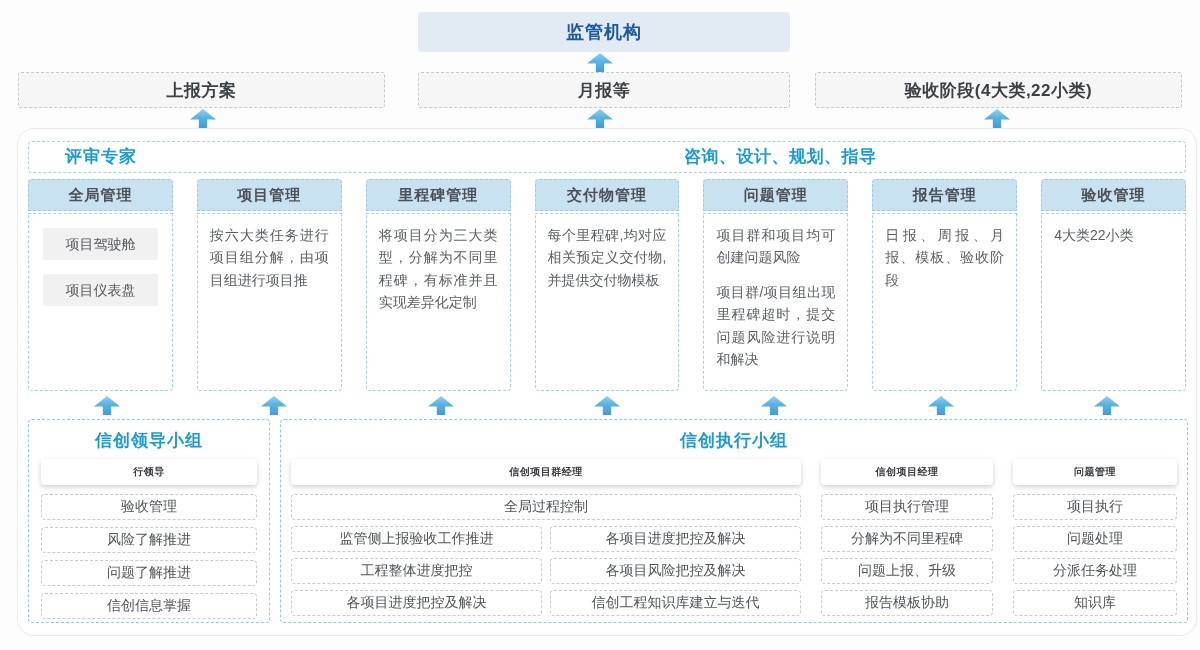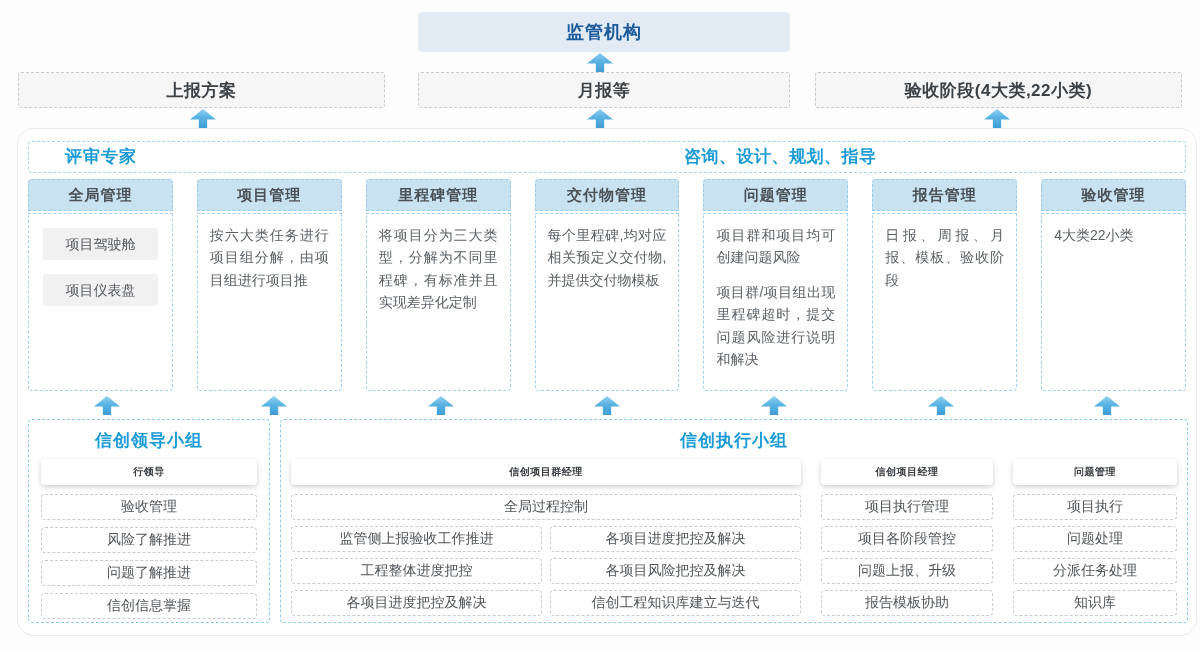--- a/index.html
+++ b/index.html
@@ -220,21 +220,21 @@
           </div>
           <div class="duo">
             <div class="item">各项目进度把控及解决</div>
             <div class="item">信创工程知识库建立与迭代</div>
           </div>
         </div>
 
         <div class="exec-col" style="width:172px;">
           <div class="role-box">信创项目经理</div>
           <div class="item">项目执行管理</div>
-          <div class="item">项目各阶段管控</div>
+          <div class="item">分解为不同里程碑</div>
           <div class="item">问题上报、升级</div>
           <div class="item">报告模板协助</div>
         </div>
 
         <div class="exec-col" style="flex:1;">
           <div class="role-box">问题管理</div>
           <div class="item">项目执行</div>
           <div class="item">问题处理</div>
           <div class="item">分派任务处理</div>
           <div class="item">知识库</div>

